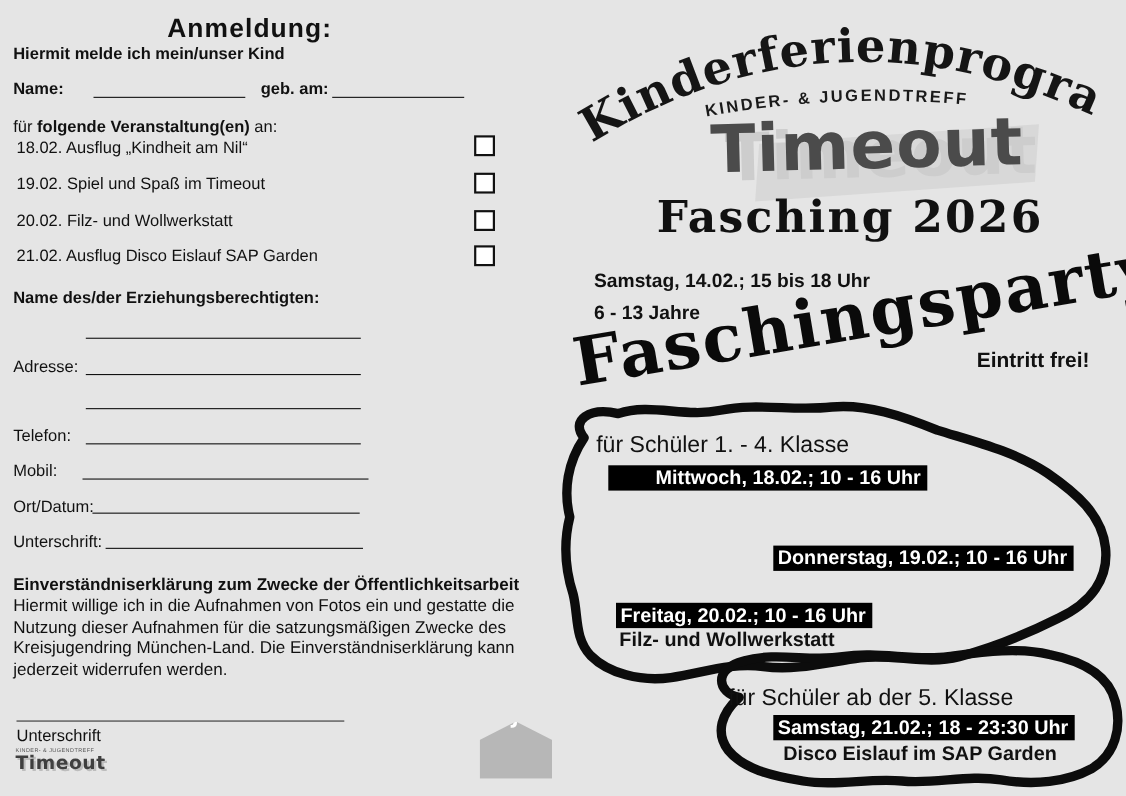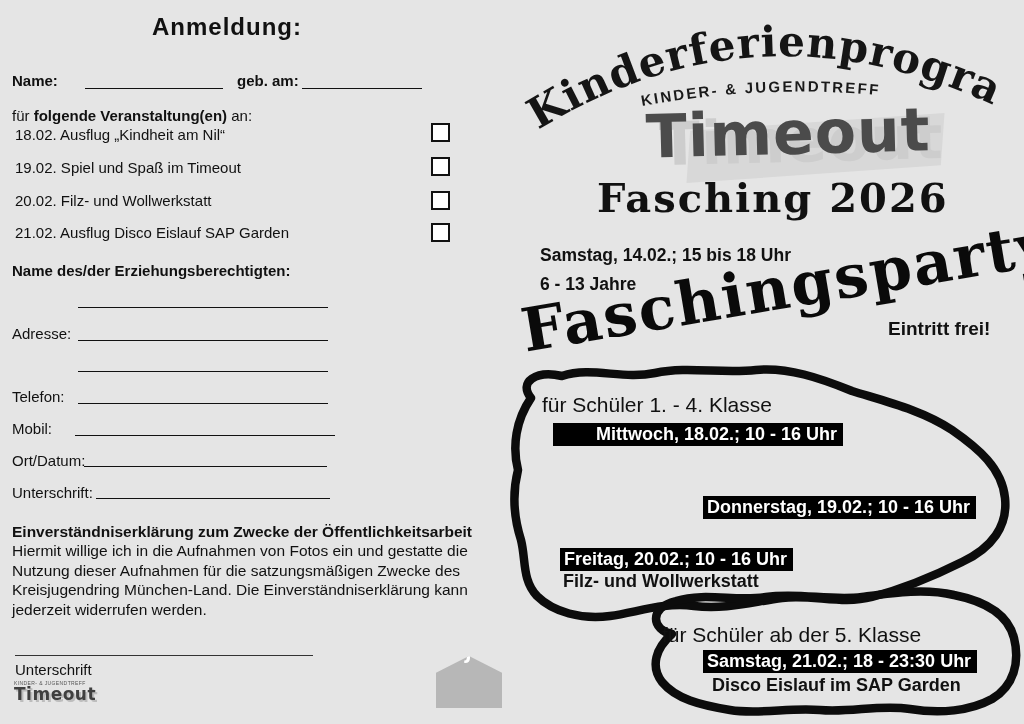--- a/index.html
+++ b/index.html
@@ -48,20 +48,21 @@
   }
   .kjr-mono{font-family:"DejaVu Sans", sans-serif;font-weight:bold;font-size:17px;color:#fff;letter-spacing:1px;line-height:17px;}
   .kjr-line{background:#fff;height:3.5px;margin-top:1.5px;}
 </style>
 </head>
 <body>
 
 <div id="page">
 
   <div class="abs form-title" style="left:152px;top:13px;">Anmeldung:</div>
+  <div class="abs t15b" style="left:12px;top:41px;">Hiermit melde ich mein/unser Kind</div>
 
   <div class="abs t15b" style="left:12px;top:72px;">Name:</div>
   <div class="abs uline" style="left:85px;top:88px;width:138px;"></div>
   <div class="abs t15b" style="left:237px;top:72px;">geb. am:</div>
   <div class="abs uline" style="left:302px;top:88px;width:120px;"></div>
 
   <div class="abs t15" style="left:12px;top:107px;"><span>für </span><span class="b">folgende Veranstaltung(en)</span><span> an:</span></div>
 
   <div class="abs t15" style="left:15px;top:126px;">18.02. Ausflug „Kindheit am Nil“</div>
   <div class="abs checkbox" style="left:431px;top:123px;"></div>

